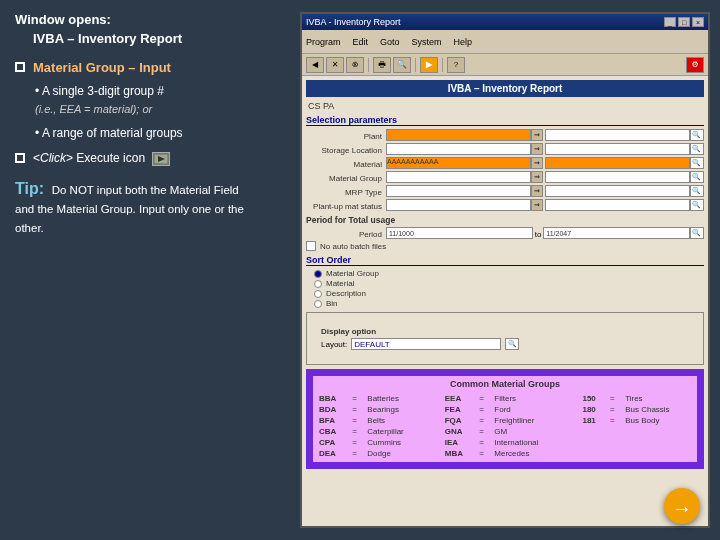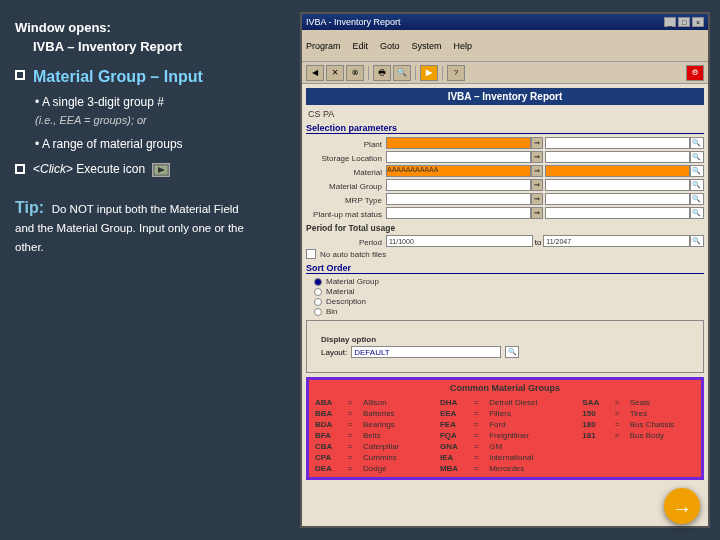--- a/index.html
+++ b/index.html
@@ -9,21 +9,21 @@
       background: #2d3a4a;
       font-family: Arial, sans-serif;
       overflow: hidden;
       position: relative;
     }
 
     
     .left-panel {
       position: absolute;
       left: 15px;
-      top: 20px;
+      top: 12px;
       width: 230px;
       color: #fff;
     }
 
     .window-opens {
       font-size: 13px;
       font-weight: bold;
       margin-bottom: 4px;
       color: #fff;
     }
@@ -49,23 +49,23 @@
     .bullet-main .square {
       width: 10px;
       height: 10px;
       border: 2px solid #fff;
       margin-right: 8px;
       margin-top: 2px;
       flex-shrink: 0;
     }
 
     .bullet-main-text {
-      font-size: 16px;
-      font-weight: bold;
-      color: #7dd3fc;
+      font-size: 13px;
+      font-weight: bold;
+      color: #fdba74;
     }
 
     .sub-bullet {
       margin-left: 20px;
       margin-bottom: 4px;
     }
 
     .sub-bullet-text {
       font-size: 12px;
       color: #fff;
@@ -75,21 +75,21 @@
       font-size: 11px;
       color: #ccc;
       margin-left: 20px;
       margin-bottom: 8px;
       font-style: italic;
     }
 
     .click-execute {
       display: flex;
       align-items: center;
-      margin-bottom: 22px;
+      margin-bottom: 14px;
     }
 
     .click-execute .square {
       width: 10px;
       height: 10px;
       border: 2px solid #fff;
       margin-right: 8px;
       flex-shrink: 0;
     }
 
@@ -161,21 +161,21 @@
       background: #c0c0c0;
       border: 1px solid #888;
       font-size: 7px;
       display: flex;
       align-items: center;
       justify-content: center;
     }
 
     .sap-menu-bar {
       background: #d4c9b0;
-      height: 32px;
+      height: 24px;
       display: flex;
       align-items: center;
       padding: 0 4px;
       gap: 12px;
       border-bottom: 1px solid #999;
     }
 
     .sap-menu-item {
       font-size: 9px;
       color: #000;
@@ -369,22 +369,22 @@
       height: 12px;
       font-size: 8px;
       display: flex;
       align-items: center;
       padding-left: 2px;
       color: #00008b;
     }
 
     
     .cmg-section {
-      background: #ef4444;
-      border: 3px solid #6d28d9;
+      background: #f0abfc;
+      border: 7px solid #6d28d9;
       margin-top: 4px;
       padding: 3px;
     }
 
     .cmg-title {
       font-size: 9px;
       font-weight: bold;
       color: #333;
       margin-bottom: 4px;
       text-align: center;
@@ -444,21 +444,21 @@
   <div class="ivba-title">IVBA – Inventory Report</div>
 
   <div class="bullet-section">
     <div class="bullet-main">
       <div class="square"></div>
       <div class="bullet-main-text">Material Group – Input</div>
     </div>
     <div class="sub-bullet">
       <span class="sub-bullet-text">• <span>A single 3-digit group #</span></span>
     </div>
-    <div class="sub-note">(i.e., EEA = groups); or</div>
+    <div class="sub-note">(i.e., EEA = material); or</div>
     <div class="sub-bullet">
       <span class="sub-bullet-text">• <span>A range of material groups</span></span>
     </div>
   </div>
 
   <div class="click-execute">
     <div class="square"></div>
     <span class="click-execute-text">
       &lt;<em>Click</em>&gt; Execute icon
       <span class="click-icon">
@@ -610,33 +610,20 @@
         <span style="font-size:8px;">Layout:</span>
         <div class="display-value" style="width:150px;">DEFAULT</div>
         <div class="sap-match-btn">🔍</div>
       </div>
     </div>
 
     <div class="cmg-section">
       <div class="cmg-title">Common Material Groups</div>
       <table class="cmg-table">
         <tbody id="cmg-tbody">
-        <tr>
-    <td class="cmg-code">ABA</td>
-    <td class="cmg-eq">=</td>
-    <td class="cmg-name">Allison</td>
-    <td style="padding:1px 6px;"></td>
-    <td class="cmg-code">DHA</td>
-    <td class="cmg-eq">=</td>
-    <td class="cmg-name">Detroit Diesel</td>
-    <td style="padding:1px 6px;"></td>
-    <td class="cmg-code">SAA</td>
-    <td class="cmg-eq">=</td>
-    <td class="cmg-name">Seals</td>
-  </tr>
             <tr>
     <td class="cmg-code">BBA</td>
     <td class="cmg-eq">=</td>
     <td class="cmg-name">Batteries</td>
     <td style="padding:1px 6px;"></td>
     <td class="cmg-code">EEA</td>
     <td class="cmg-eq">=</td>
     <td class="cmg-name">Filters</td>
     <td style="padding:1px 6px;"></td>
     <td class="cmg-code">150</td>

